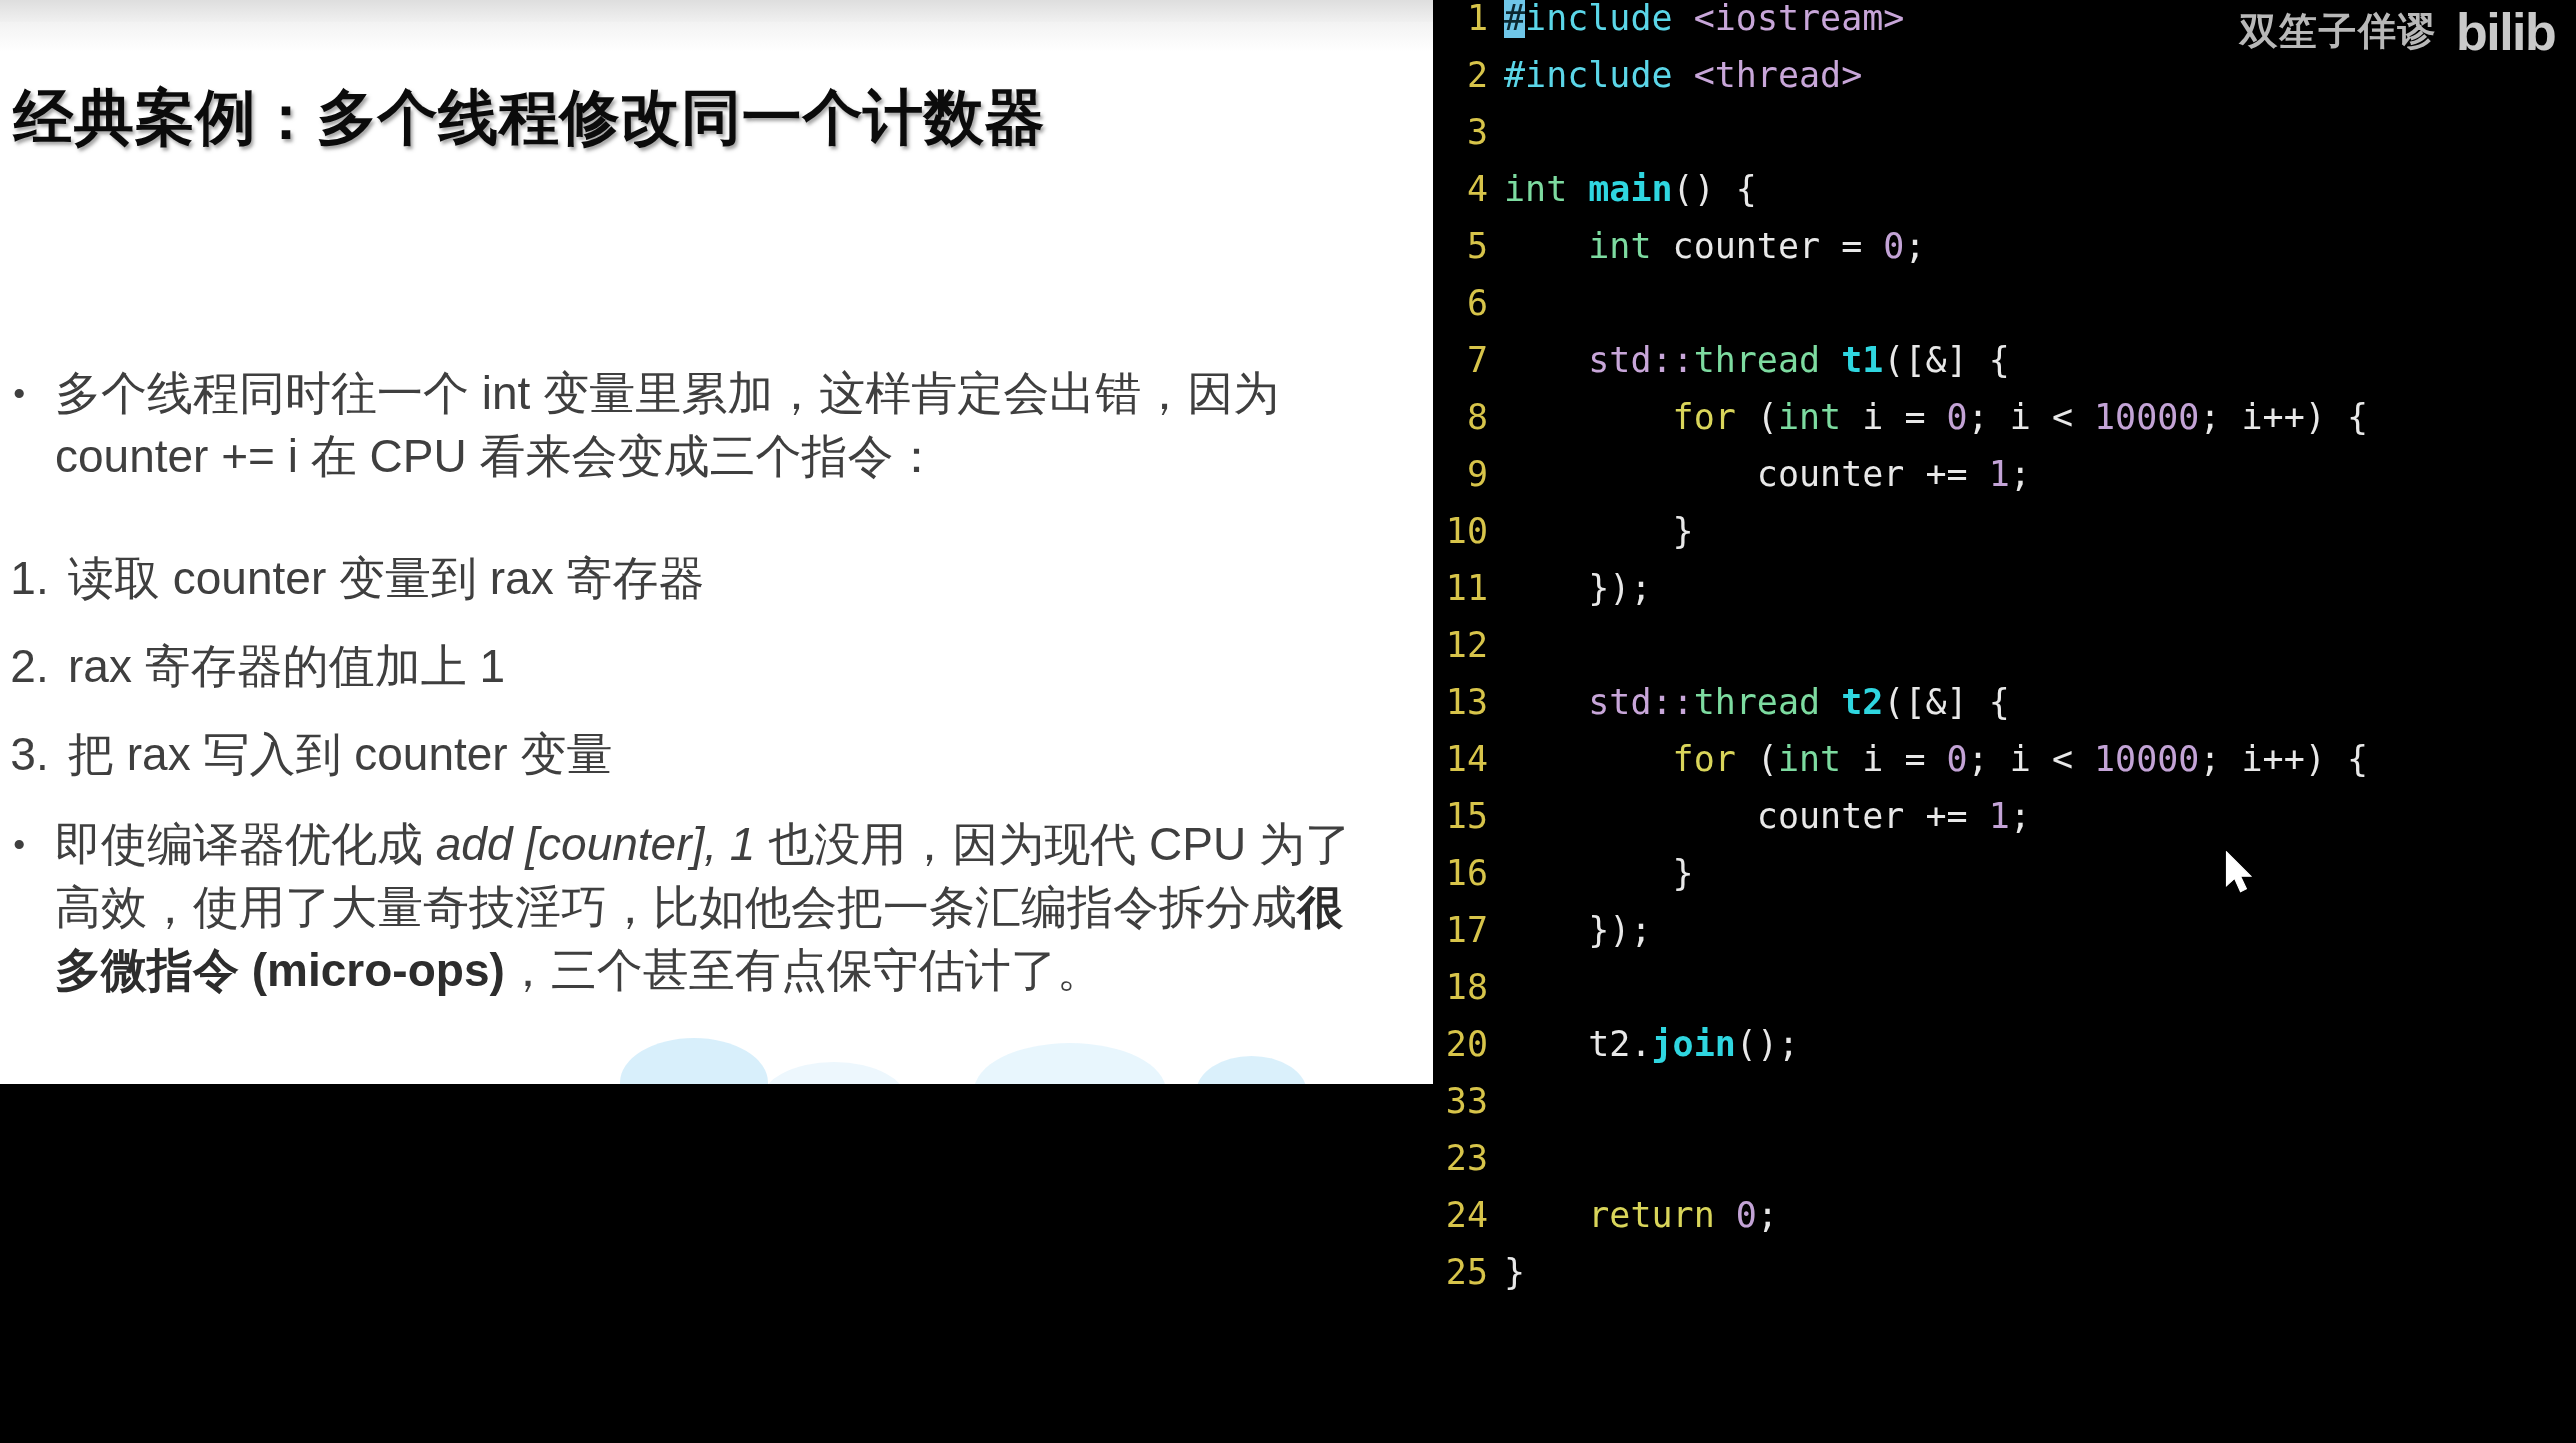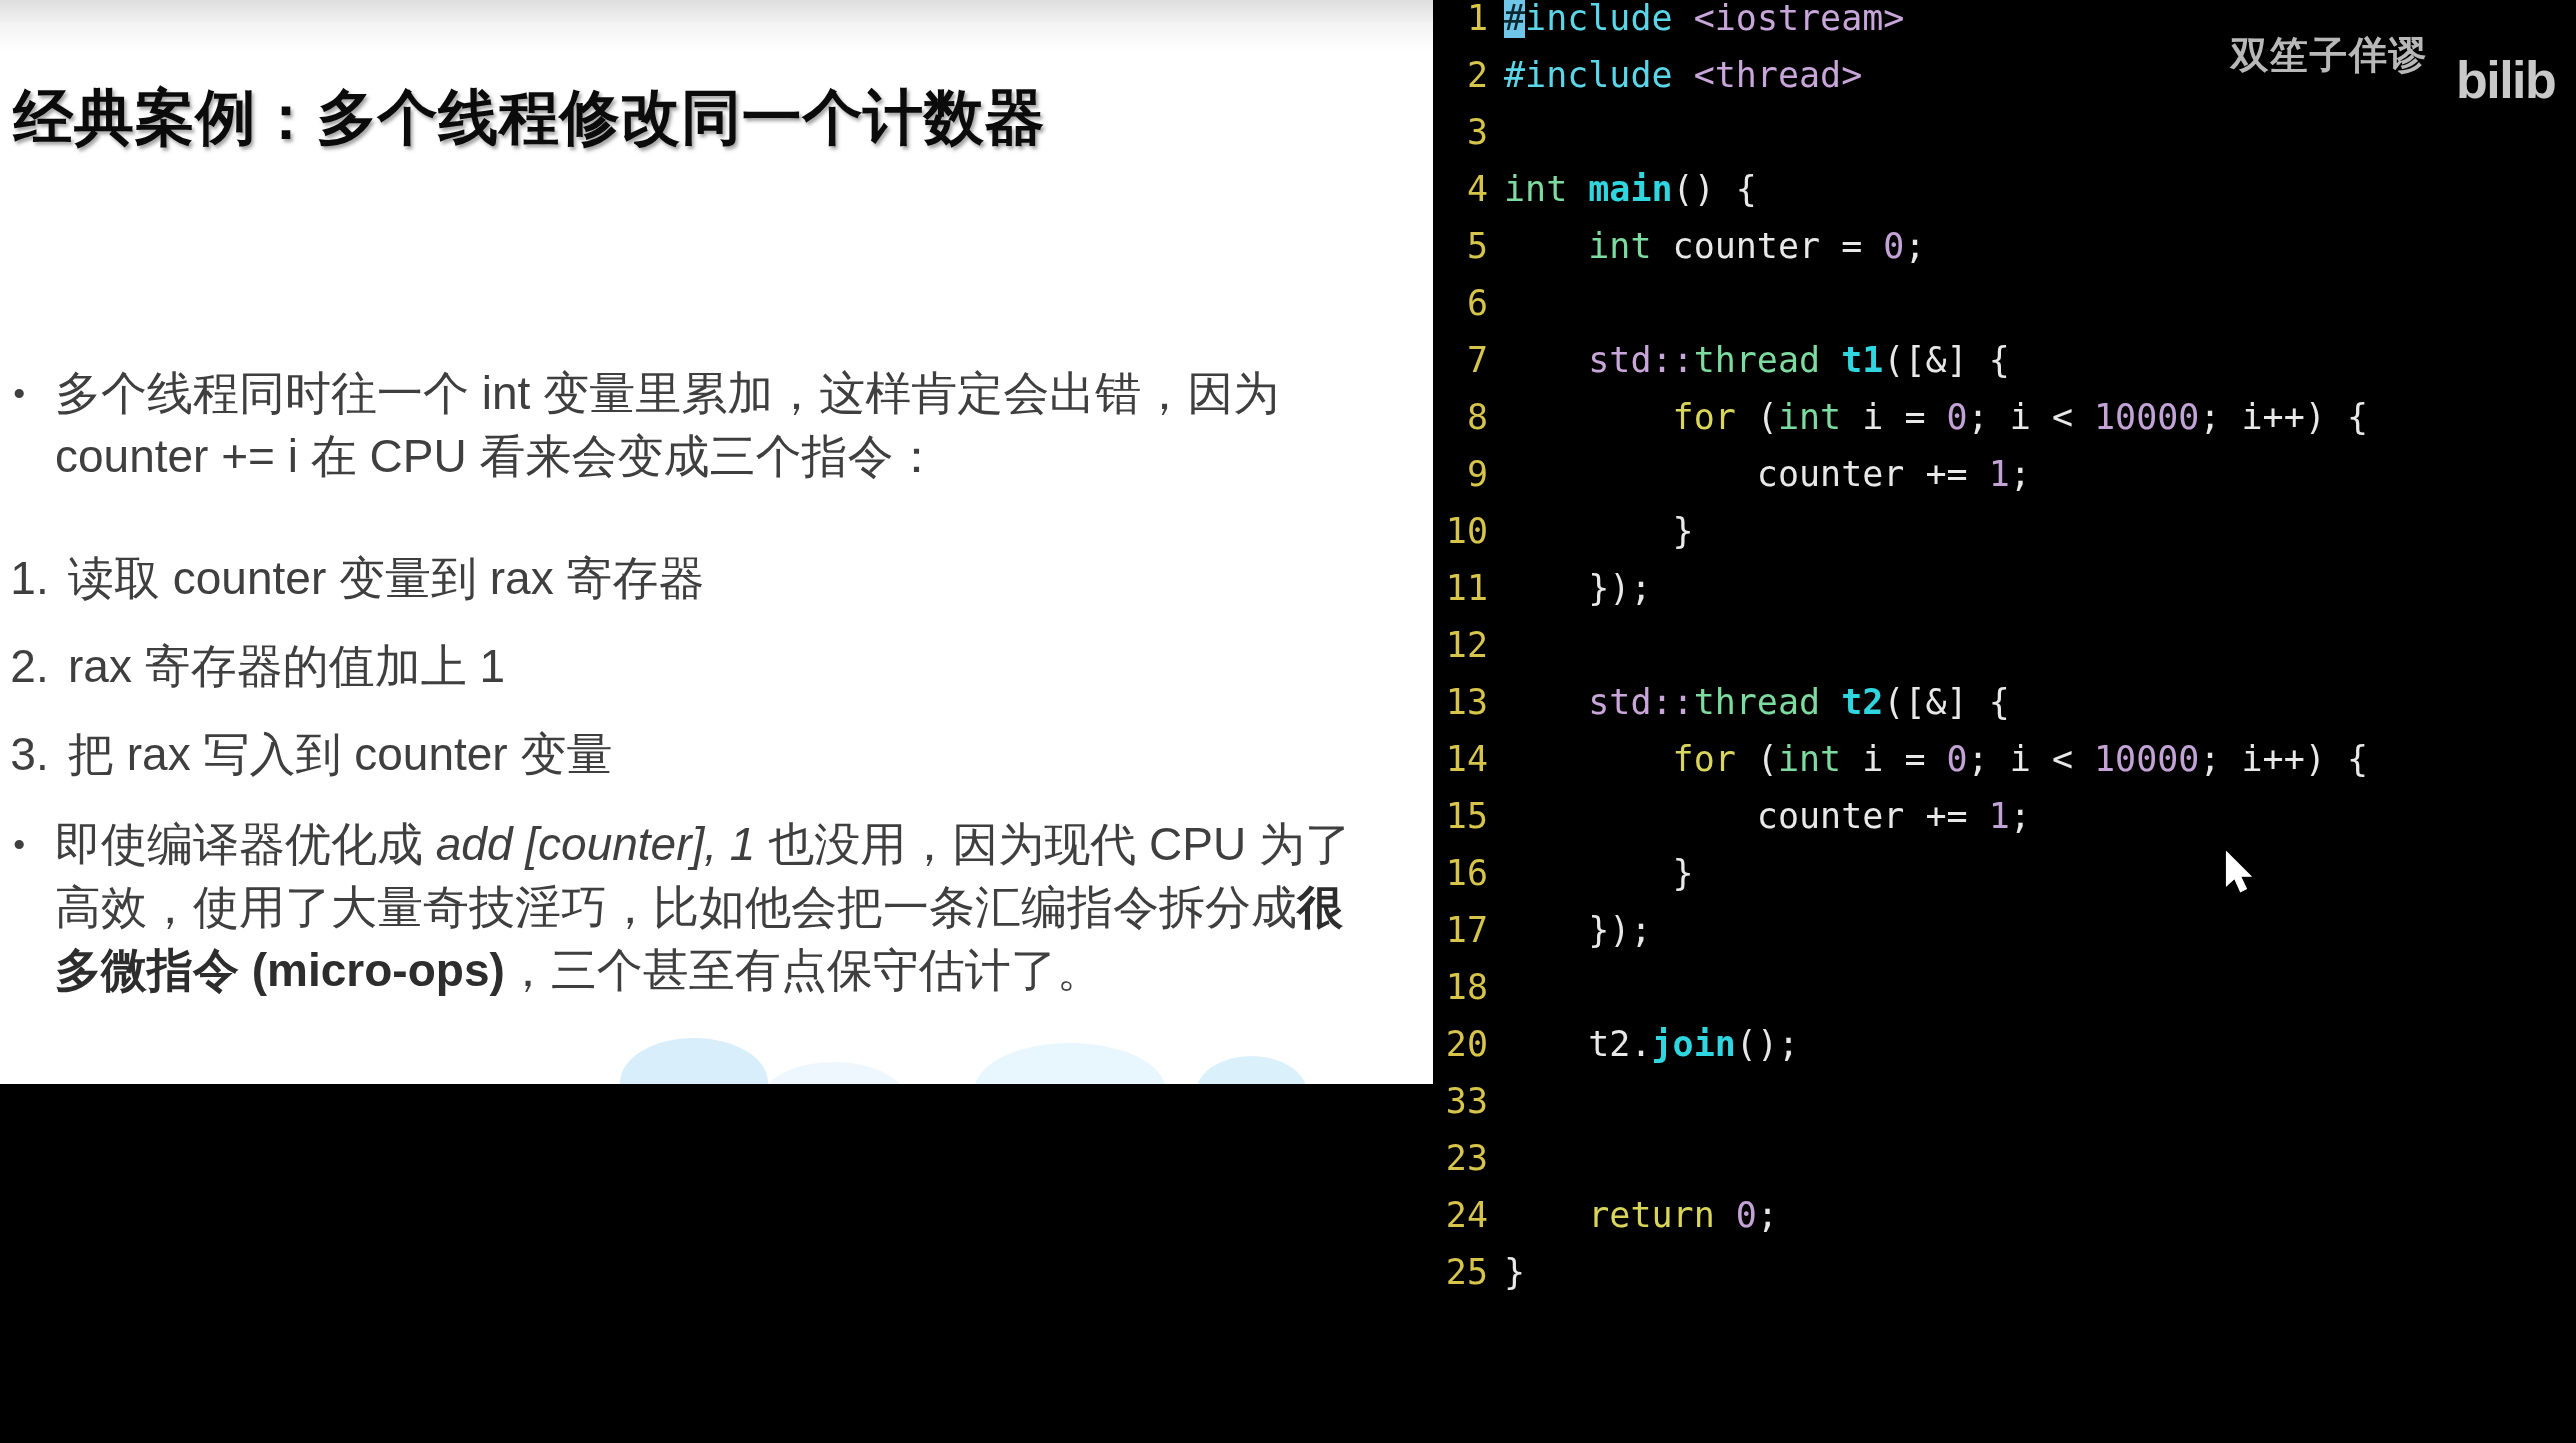--- a/index.html
+++ b/index.html
@@ -77,25 +77,25 @@
   .sel  { background:#6fc6e8; color:#0b2730; }
 
   #cursor{
     position:absolute; left:2225px; top:851px; width:0; height:0; z-index:40;
     filter:drop-shadow(0 0 1.5px rgba(0,0,0,.9));
   }
   #cursor svg{ display:block; }
 
   #watermark{
     position:absolute; right:20.7px; top:1.5px; z-index:30;
-    display:flex; align-items:center; gap:28px;
+    display:flex; align-items:center; gap:19px;
     color:#b8b8b8;
   }
   #wm-text{ font-size:38px; font-weight:bold; letter-spacing:1.5px; }
-  #wm-logo{ font-size:52px; font-weight:bold; letter-spacing:-1.5px; color:#c9c9c9;margin-top:48px; }
+  #wm-logo{ font-size:52px; font-weight:bold; letter-spacing:-1.5px; color:#c9c9c9; }
 </style>
 </head>
 <body>
 
 <div id="screen">
 
   <div id="slide">
     <div id="slide-topband"></div>
 
     <div id="slide-title">经典案例：多个线程修改同一个计数器</div>

